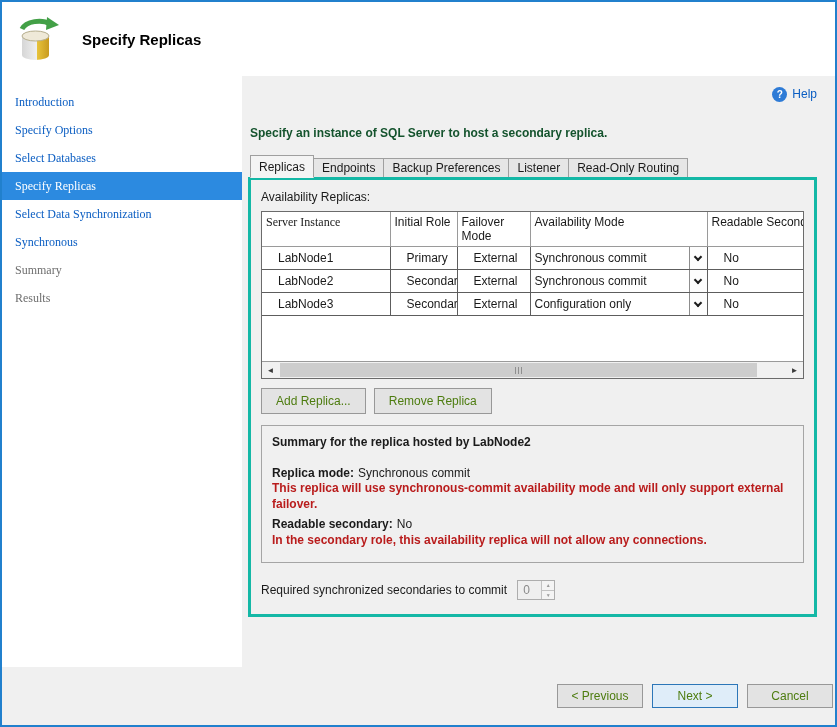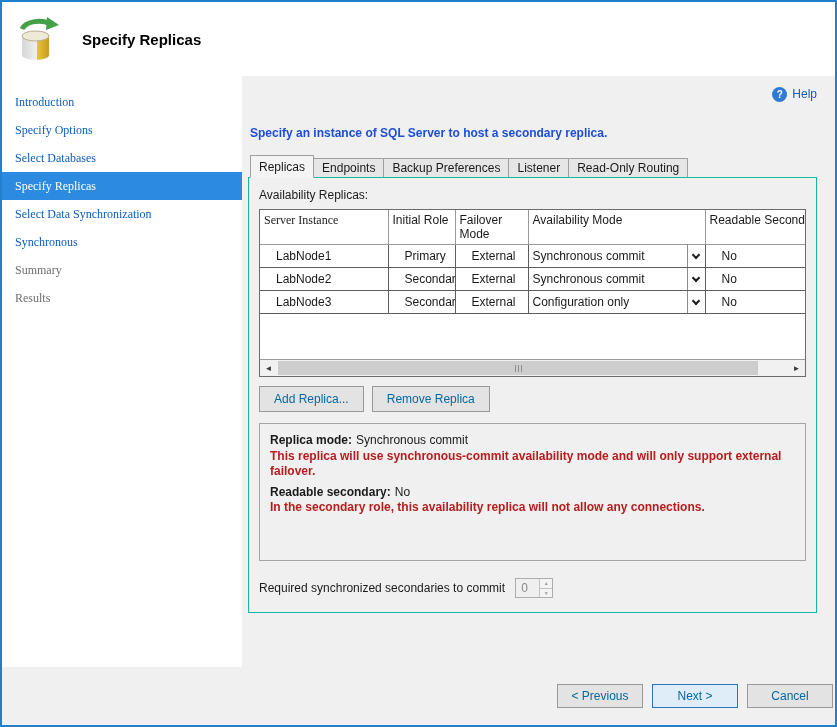--- a/index.html
+++ b/index.html
@@ -28,28 +28,28 @@
   .bodyarea { flex:1 1 auto; display:flex; min-height:0; }
   .sidebar { width:240px; background:#fff; padding-top:12px; flex:0 0 auto; }
   .nav-item { height:28px; line-height:28px; padding-left:13px; color:#0a5dc2; font-size:12px; cursor:pointer; white-space:nowrap;font-family:Liberation Serif, serif; }
   .nav-item.selected { background:#2c8ae0; color:#fff; }
   .nav-item.dim { color:#6e6e6e; cursor:default; }
 
   .content { flex:1 1 auto; background:#f0f0f0; padding:6px 18px 0 6px; display:flex; flex-direction:column; min-width:0; }
   .help-row { display:flex; justify-content:flex-end; align-items:center; gap:5px; height:20px; margin-top:2px; }
   .help-icon { width:15px; height:15px; border-radius:50%; background:#2e7bd6; color:#fff; font-size:10px; font-weight:bold; display:flex; align-items:center; justify-content:center; cursor:pointer; }
   .help-link { color:#0a5dc2; font-size:12px; cursor:pointer; }
-  .instruction { font-weight:bold; margin:22px 0 14px 2px; color:#1d4ed8; }
+  .instruction { font-weight:bold; margin:22px 0 14px 2px; color:#14532d; }
 
   
   .tabs { display:flex; align-items:flex-end; height:23px; margin-left:2px; position:relative; z-index:2; }
   .tab { height:19px; background:#e6e6e6; border:1px solid #9f9f9f; border-bottom:none; padding:2px 8px 0; font-size:12px; cursor:pointer; margin-right:-1px; white-space:nowrap; }
   .tab.active { height:23px; background:#f4f4f4; padding-top:4px; position:relative; margin-bottom:-1px; border-bottom:1px solid #f4f4f4; }
 
-  .tab-panel { border:1px solid #14b8a6; background:#f0f0f0; padding:8px 10px 14px; position:relative; z-index:1; }
+  .tab-panel { border:3px solid #14b8a6; background:#f0f0f0; padding:8px 10px 14px; position:relative; z-index:1; }
   .grid-label { margin:2px 0 7px 0; }
 
   
   .grid-control { border:1px solid #6b6b6b; background:#fff; height:168px; position:relative; overflow:hidden; }
   .grid-table { border-collapse:collapse; table-layout:fixed; width:585px; }
   .grid-table th { border:1px solid #9a9a9a; border-top:none; font-weight:normal; text-align:left; vertical-align:top; padding:3px 4px; height:34px; background:#fff; font-size:12px; overflow:hidden; }
   .grid-table th:first-child { border-left:none;font-family:Liberation Serif, serif; }
   .grid-table td { border:1px solid #5d5d5d; padding:2px 16px; height:23px; font-size:12px; background:#fff; overflow:hidden; white-space:nowrap; }
   .grid-table td:first-child { border-left:none; }
   .combo-cell { padding:0 !important; }
@@ -58,21 +58,21 @@
   .combo-btn { width:18px; height:100%; border-left:1px solid #8d8d8d; display:flex; align-items:center; justify-content:center; background:#fdfdfd; flex:0 0 auto; }
   .chev { width:6px; height:6px; border-right:2px solid #1c1c1c; border-bottom:2px solid #1c1c1c; transform:rotate(45deg); margin-top:-3px; }
 
   .hscroll { position:absolute; left:0; right:0; bottom:0; height:17px; background:#f1f1f1; border-top:1px solid #9a9a9a; display:flex; align-items:stretch; }
   .sb-btn { width:17px; display:flex; align-items:center; justify-content:center; font-size:8px; color:#3a3a3a; cursor:pointer; flex:0 0 auto; }
   .sb-track { flex:1; position:relative; }
   .sb-thumb { position:absolute; left:1px; top:1px; bottom:1px; width:94%; background:#cdcdcd; display:flex; align-items:center; justify-content:center; gap:2px; cursor:pointer; }
   .grip-line { width:1px; height:7px; background:#8f8f8f; }
 
   
-  .btn { font-family:inherit; font-size:12px; background:#e3e3e3; border:1px solid #989898; color:#0369a1; cursor:pointer; }
+  .btn { font-family:inherit; font-size:12px; background:#e3e3e3; border:1px solid #989898; color:#4d7c0f; cursor:pointer; }
   .btn-row { display:flex; gap:8px; margin-top:9px; }
   .btn-row .btn { height:26px; padding:0 14px; }
 
   
   .summary-box { border:1px solid #a5a5a5; margin-top:11px; padding:9px 10px; height:138px; font-size:12px; line-height:1.3; background:#f0f0f0; }
   .sb-title { font-weight:bold; margin-bottom:15px; }
   .sb-pair { margin-top:0; }
   .sb-pair.second { margin-top:5px; }
   .sb-pair .lbl { font-weight:bold; margin-right:4px; }
   .sb-desc { color:#b91c1c;font-weight:bold; }
@@ -227,20 +227,21 @@
             <span class="sb-btn">►</span>
           </div>
         </div>
 
         <div class="btn-row">
           <button class="btn">Add Replica...</button>
           <button class="btn">Remove Replica</button>
         </div>
 
         <div class="summary-box">
+          <div class="sb-title">Summary for the replica hosted by LabNode2</div>
           <div class="sb-pair">
             <span class="lbl">Replica mode:</span><span>Synchronous commit</span>
           </div>
           <div class="sb-desc">This replica will use synchronous-commit availability mode and will only support external failover.</div>
           <div class="sb-pair second">
             <span class="lbl">Readable secondary:</span><span>No</span>
           </div>
           <div class="sb-desc">In the secondary role, this availability replica will not allow any connections.</div>
         </div>
 

